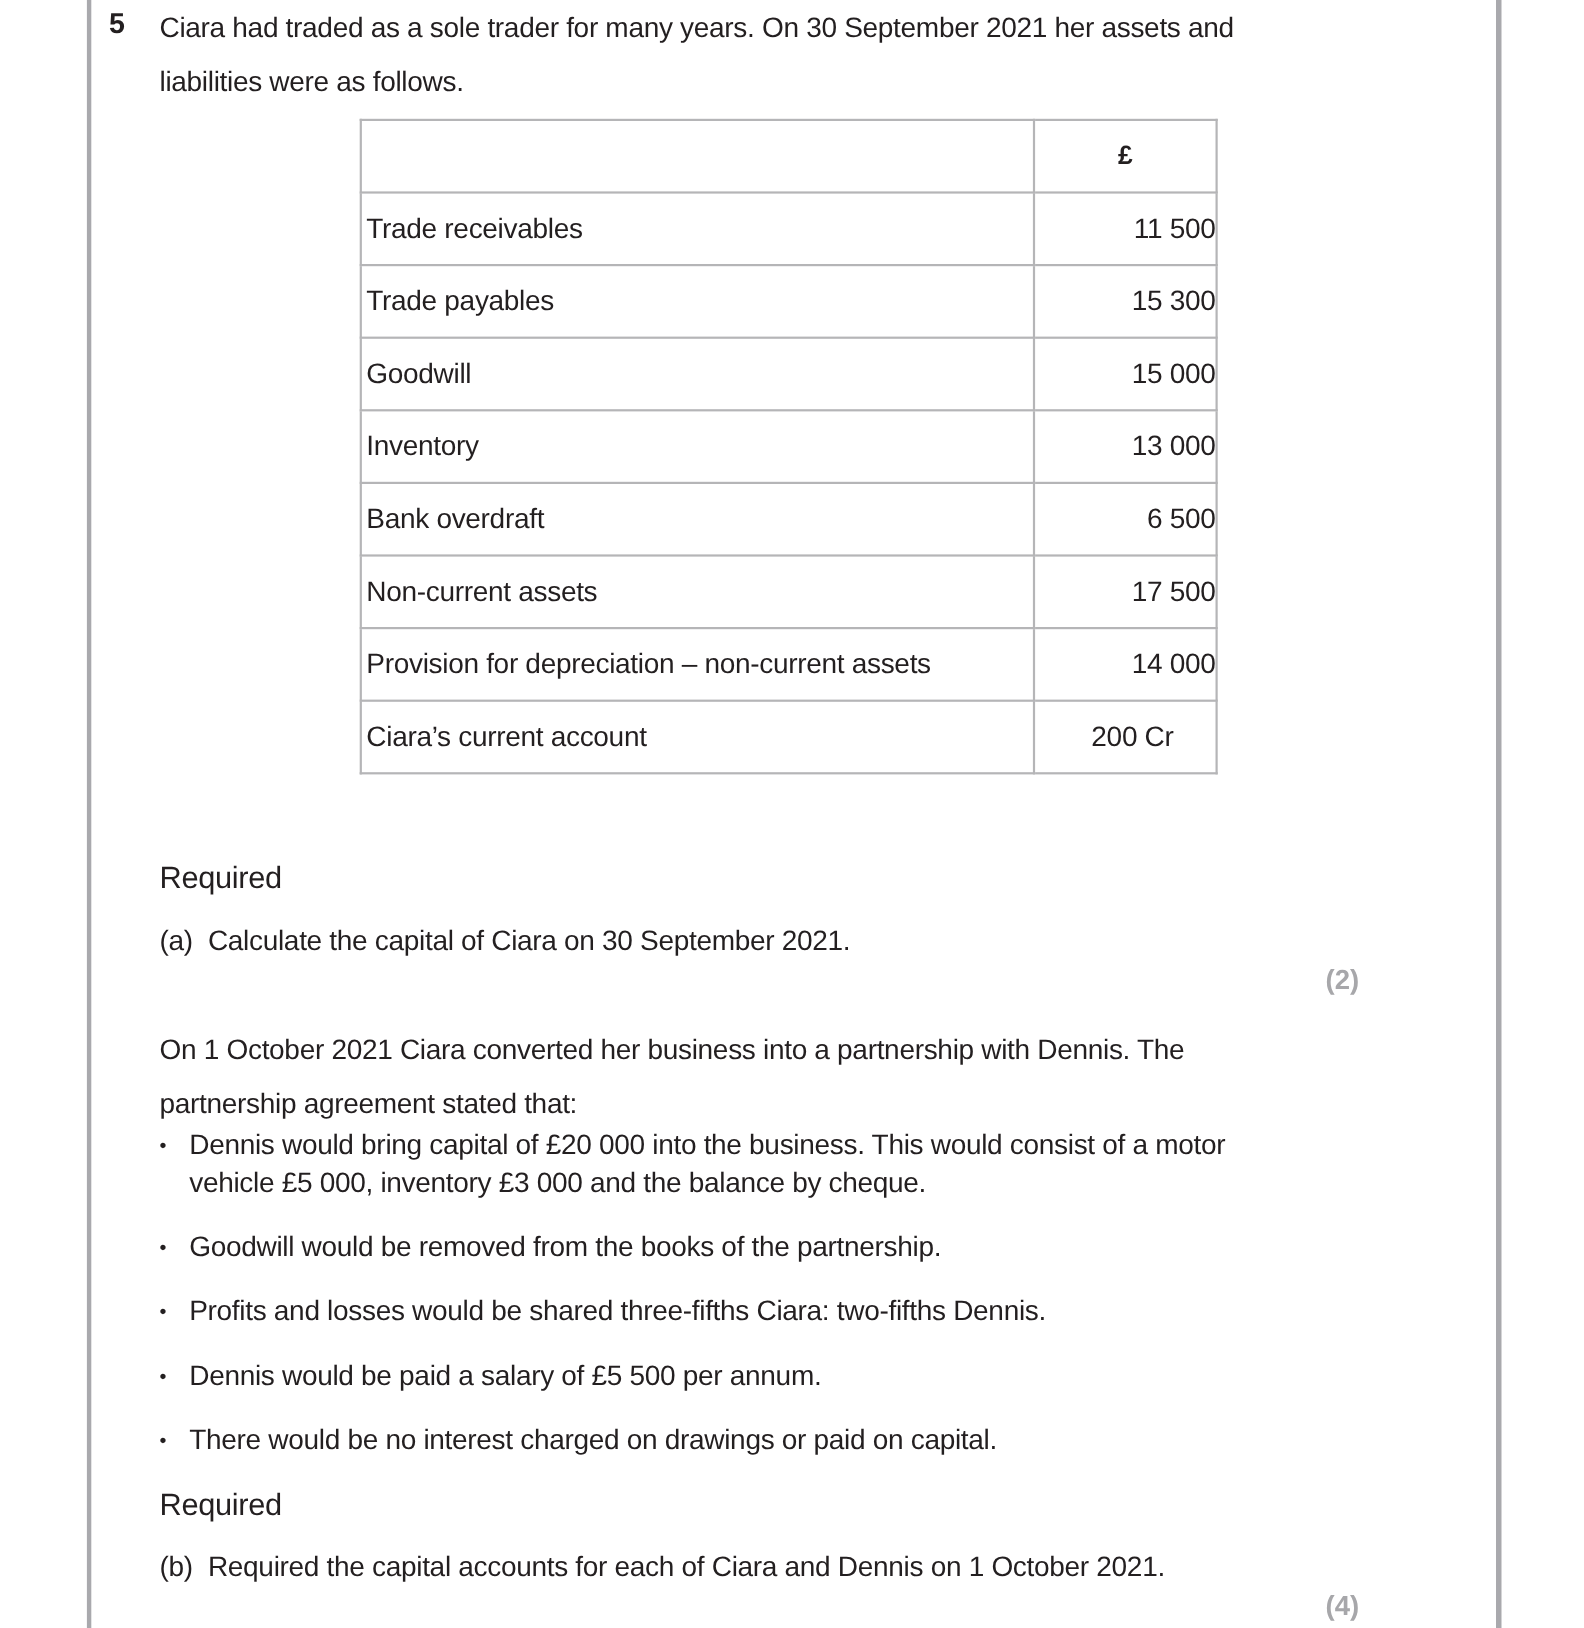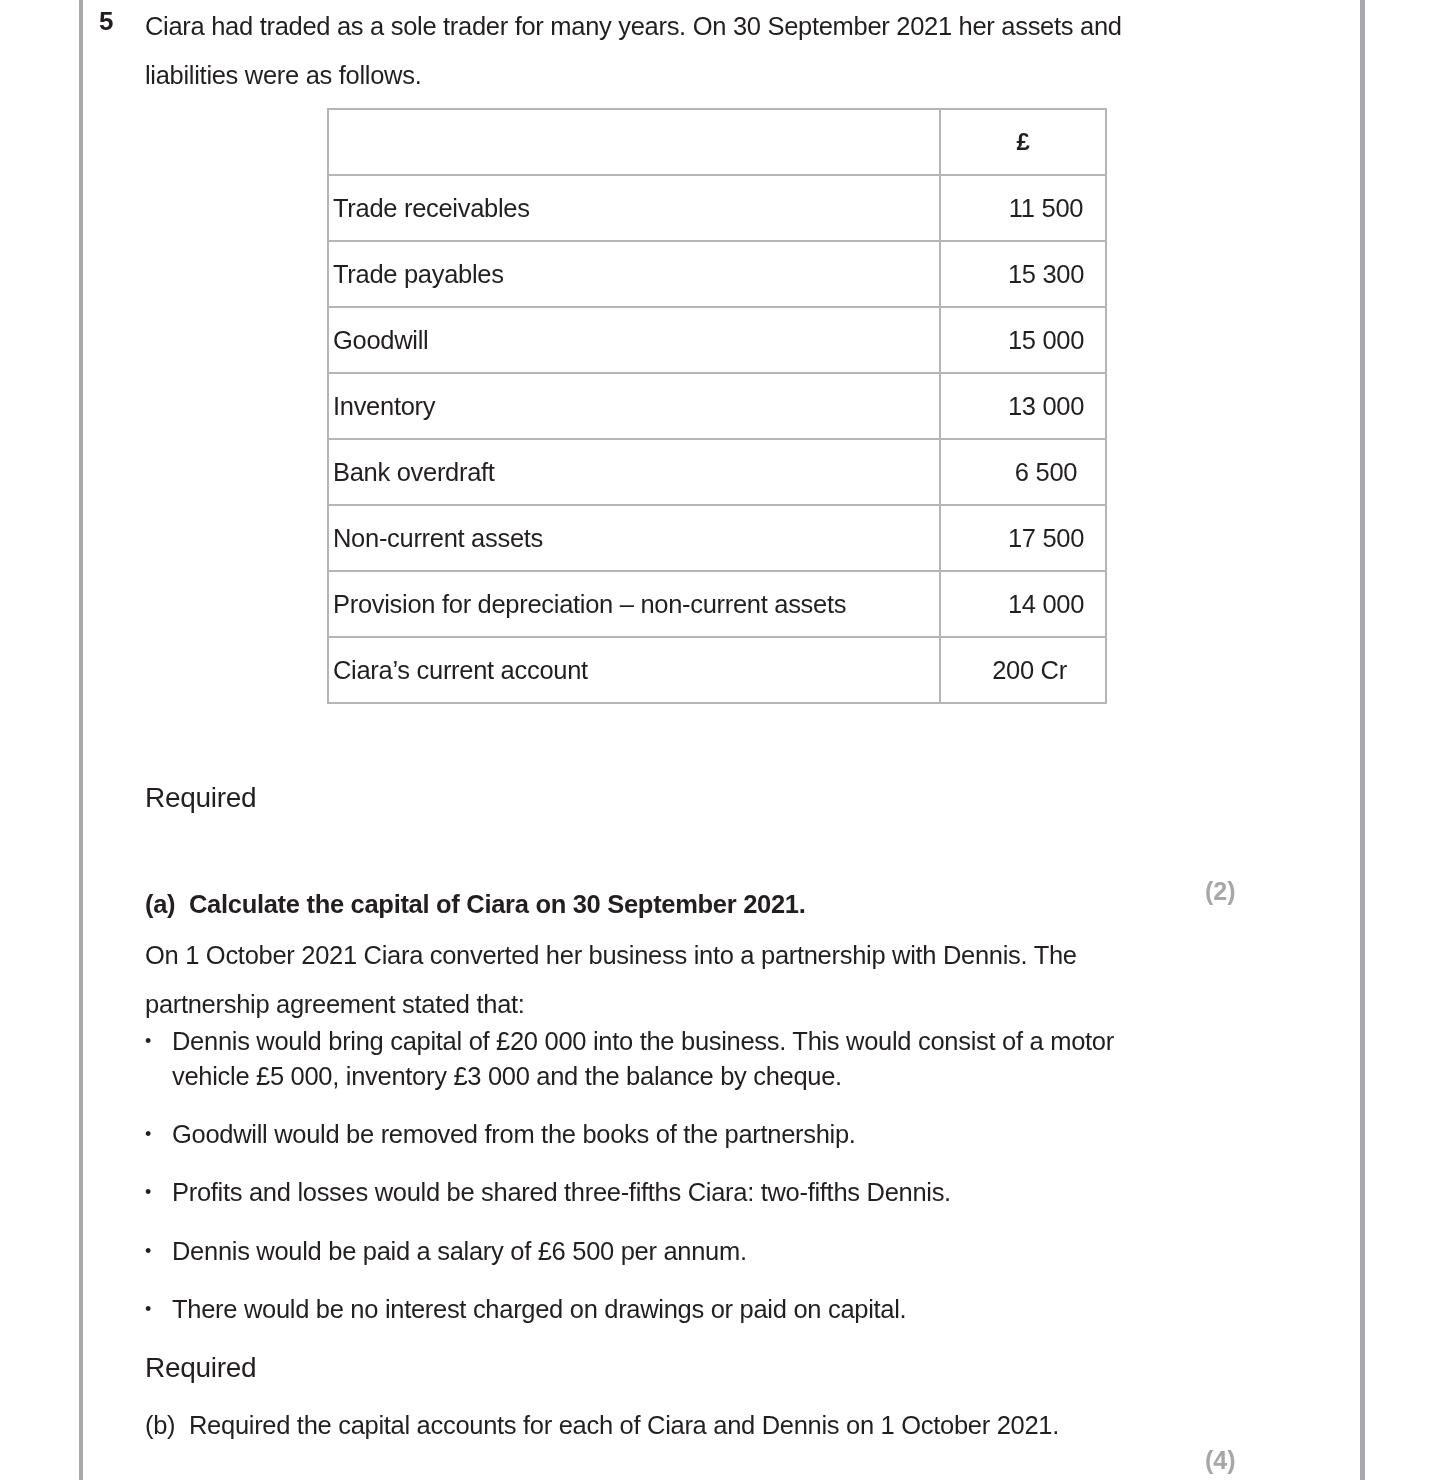--- a/index.html
+++ b/index.html
@@ -66,21 +66,21 @@
       padding-left: 4px;
     }
     table.ledger td.amt {
       width: 164px;
       text-align: right;
       padding-right: 0;
     }
     table.ledger td.amt span.val {
       display: inline-block;
       width: 118px;
-      text-align: center;
+      text-align: right;
       white-space: nowrap;
     }
     table.ledger td.amt span.cr {
       display: inline-block;
       width: 151px;
       text-align: center;
       white-space: nowrap;
     }
     table.ledger td.hdr {
       text-align: center;
@@ -182,42 +182,42 @@
   </tr>
   <tr>
     <td class="desc">Ciara’s current account</td>
     <td class="amt"><span class="cr">200 Cr</span></td>
   </tr>
 </tbody>
   </table>
 
 <div class="required" style="top:781px;">Required</div>
 
-<div class="part" style="top:887px;font-weight:bold;">
+<div class="part" style="top:839px;">
   <span class="label">(a)</span><span>Calculate the capital of Ciara on 30 September 2021.</span>
 </div>
 <div class="marks" style="top:874px;">(2)</div>
 
 <div class="para" style="top:931px; width:1020px;">On 1 October 2021 Ciara converted her business into a partnership with Dennis. The partnership agreement stated that:</div>
 
 <div class="bullet" style="top:1024px;">
   <span class="dot">•</span>
   <span class="text">Dennis would bring capital of £20 000 into the business. This would consist of a motor vehicle £5 000, inventory £3 000 and the balance by cheque.</span>
 </div>
 <div class="bullet" style="top:1117px;">
   <span class="dot">•</span>
   <span class="text">Goodwill would be removed from the books of the partnership.</span>
 </div>
 <div class="bullet" style="top:1175px;">
   <span class="dot">•</span>
   <span class="text">Profits and losses would be shared three-fifths Ciara: two-fifths Dennis.</span>
 </div>
 <div class="bullet" style="top:1234px;">
   <span class="dot">•</span>
-  <span class="text">Dennis would be paid a salary of £6 500 per annum.</span>
+  <span class="text">Dennis would be paid a salary of £5 500 per annum.</span>
 </div>
 <div class="bullet" style="top:1292px;">
   <span class="dot">•</span>
   <span class="text"><span>There would be </span><b>no</b><span> interest charged on drawings or paid on capital.</span></span>
 </div>
 
 <div class="required" style="top:1351px;">Required</div>
 
 <div class="part" style="top:1408px;">
   <span class="label">(b)</span><span>Required the capital accounts for </span><b>each</b><span> of Ciara and Dennis on 1 October 2021.</span>

